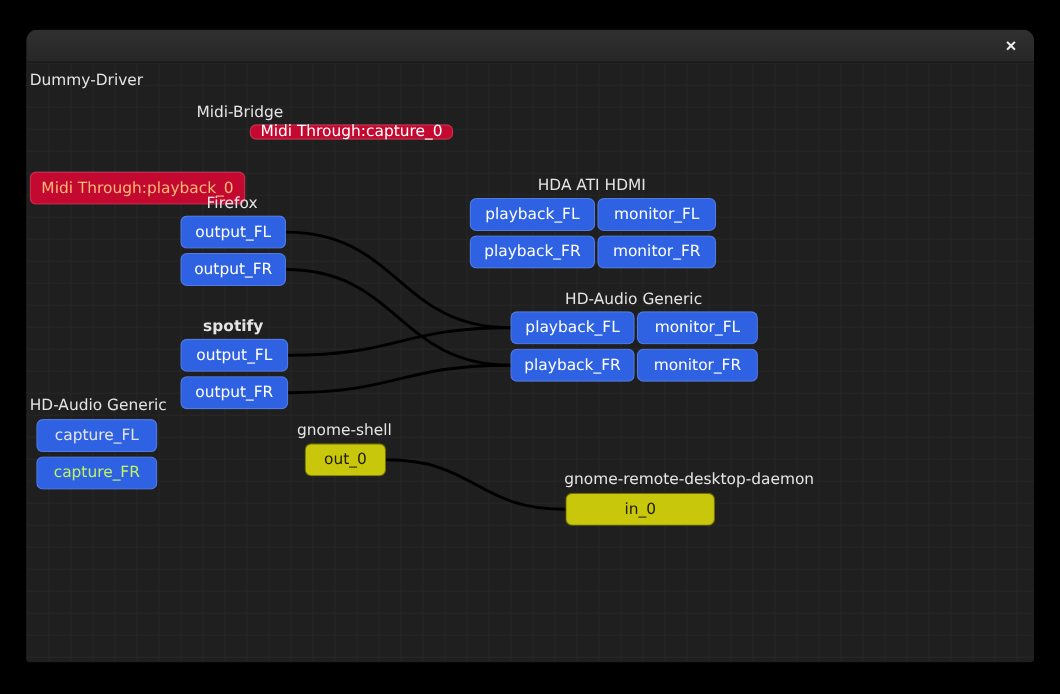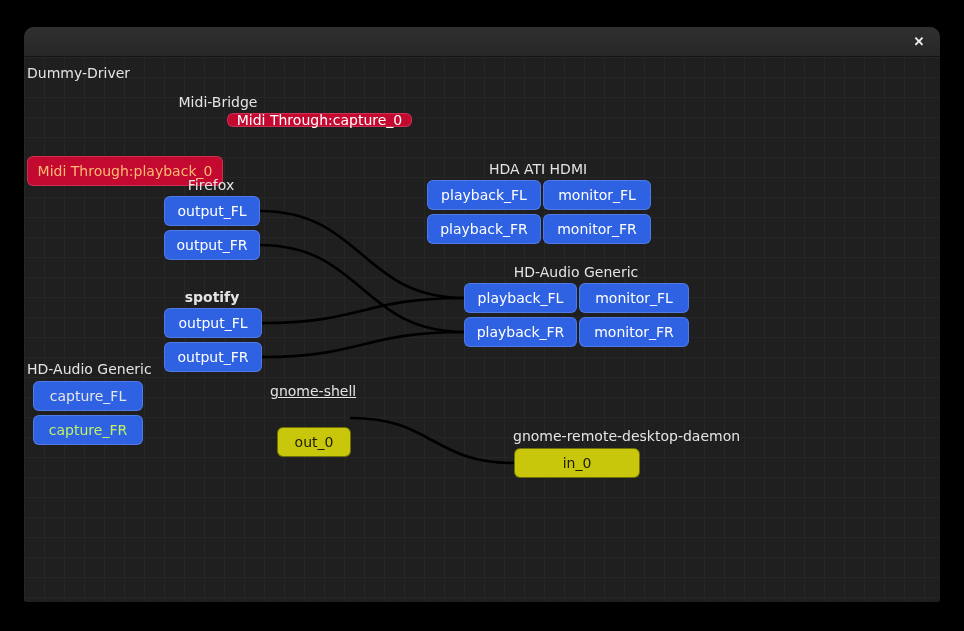--- a/index.html
+++ b/index.html
@@ -131,20 +131,20 @@
           <div class="port audio" style="left: 440px; top: 226px; width: 113px; height: 30px; background: rgb(47, 98, 226); color: rgb(255, 255, 255);">playback_FL</div>
           <div class="port audio" style="left: 555px; top: 226px; width: 110px; height: 30px; background: rgb(47, 98, 226); color: rgb(255, 255, 255);">monitor_FL</div>
           <div class="port audio" style="left: 440px; top: 260px; width: 113px; height: 30px; background: rgb(47, 98, 226); color: rgb(255, 255, 255);">playback_FR</div>
           <div class="port audio" style="left: 555px; top: 260px; width: 110px; height: 30px; background: rgb(47, 98, 226); color: rgb(255, 255, 255);">monitor_FR</div>
           <div class="node-title centered" style="left: 188px; top: 232px; font-weight: bold;">spotify</div>
           <div class="port audio" style="left: 140px; top: 251px; width: 98px; height: 30px; background: rgb(47, 98, 226); color: rgb(255, 255, 255);">output_FL</div>
           <div class="port audio" style="left: 140px; top: 285px; width: 98px; height: 30px; background: rgb(47, 98, 226); color: rgb(255, 255, 255);">output_FR</div>
           <div class="node-title" style="left: 3px; top: 304px;">HD-Audio Generic</div>
           <div class="port audio" style="left: 9px; top: 324px; width: 110px; height: 30px; background: rgb(47, 98, 226); color: #e5e5e5;">capture_FL</div>
           <div class="port audio" style="left: 9px; top: 358px; width: 110px; height: 30px; background: rgb(47, 98, 226); color: #bef264;">capture_FR</div>
-          <div class="node-title" style="left: 246px; top: 326px; text-decoration: underline;">gnome-shell</div>
-          <div class="port video" style="left: 253px; top: 346px; width: 74px; height: 30px; background: rgb(200, 199, 11); color: rgb(28, 28, 0); margin-top: 24px;">out_0</div>
+          <div class="node-title" style="left: 246px; top: 326px;">gnome-shell</div>
+          <div class="port video" style="left: 253px; top: 346px; width: 74px; height: 30px; background: rgb(200, 199, 11); color: rgb(28, 28, 0);">out_0</div>
           <div class="node-title" style="left: 489px; top: 371px;">gnome-remote-desktop-daemon</div>
-          <div class="port video" style="left: 490px; top: 391px; width: 126px; height: 30px; background: rgb(200, 199, 11); color: rgb(28, 28, 0);">in_0</div>
+          <div class="port video" style="left: 490px; top: 391px; width: 136px; height: 30px; background: rgb(200, 199, 11); color: rgb(28, 28, 0);">in_0</div>
         </div>
     </div>
   </div>
 </div>
 
 </body></html>

